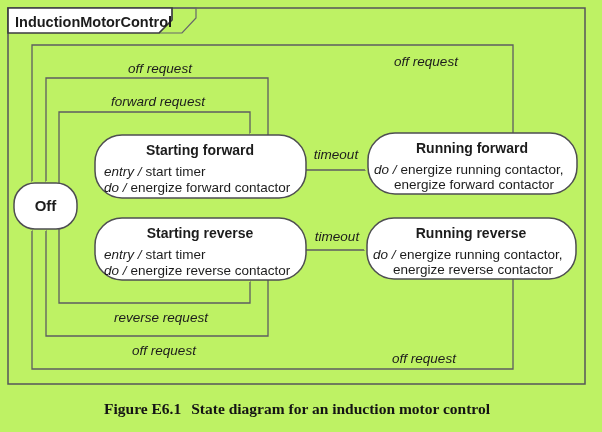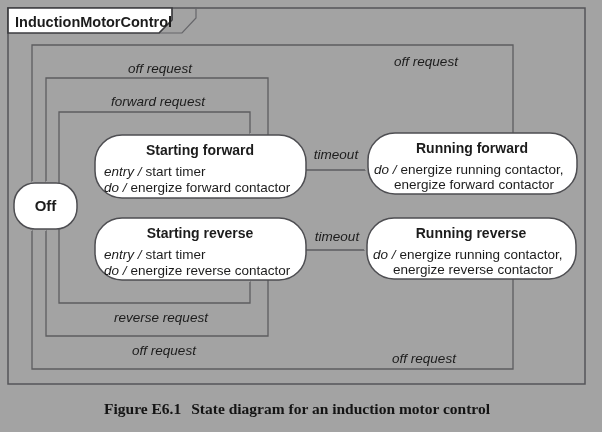--- a/index.html
+++ b/index.html
@@ -1,16 +1,16 @@
 <!DOCTYPE html>
 <html><head>
 <meta charset="utf-8">
 <style>
   html,body{margin:0;padding:0;background:#ffffff;width:602px;height:432px;overflow:hidden;}
-  .stage{position:relative;width:602px;height:432px;background:#a3a3a3;}
+  .stage{position:relative;width:602px;height:432px;background:#bef264;}
   svg{display:block;}
   .frame-line{fill:none;stroke:#55555a;stroke-width:1.5;}
   .tab-shape{fill:#ffffff;stroke:#3d3d40;stroke-width:1.7;}
   .tab-accent{fill:none;stroke:#66666a;stroke-width:1.2;}
   .state-shape{fill:#ffffff;stroke:#4e4e52;stroke-width:1.5;}
   .edge{fill:none;stroke:#5d5d60;stroke-width:1.3;}
   .txt{font-family:"Liberation Sans","DejaVu Sans",sans-serif;fill:#1c1c1c;}
   .state-title{font-size:14px;font-weight:bold;text-anchor:middle;}
   .off-title{font-size:15px;font-weight:bold;text-anchor:middle;}
   .action{font-size:13.5px;}

